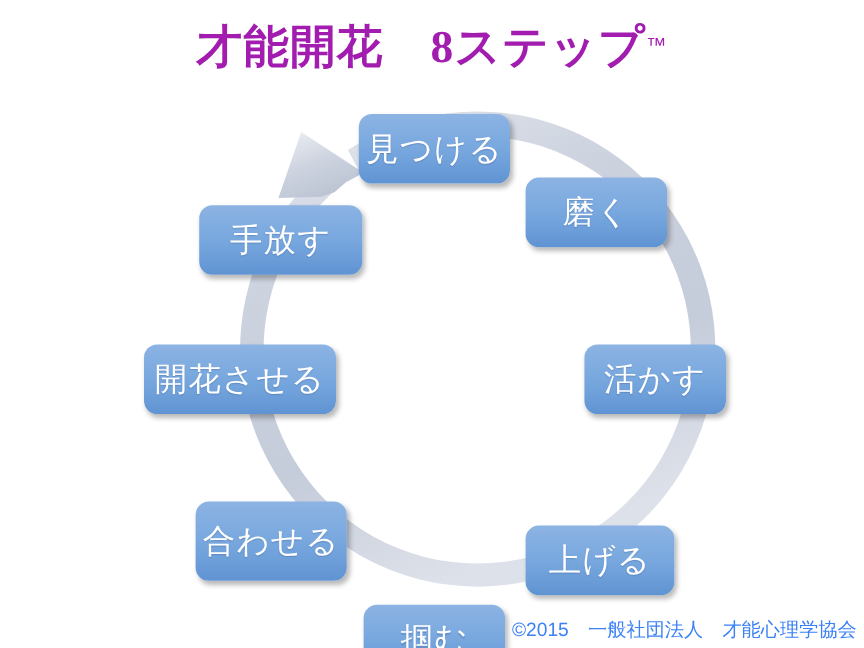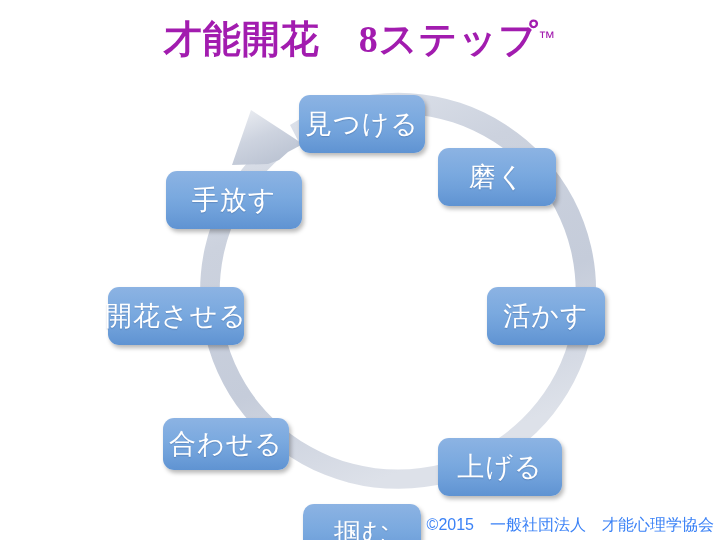--- a/index.html
+++ b/index.html
@@ -107,24 +107,24 @@
     </div>
   <div class="step-box" style="left:487px; top:287px; width:118px; height:58px;">
       <span>活かす</span>
     </div>
   <div class="step-box" style="left:438px; top:438px; width:124px; height:58px;">
       <span>上げる</span>
     </div>
   <div class="step-box" style="left:303px; top:477px; width:118px; height:58px;margin-top:27px;">
       <span>掴む</span>
     </div>
-  <div class="step-box" style="left:163px; top:418px; width:126px; height:52px;">
+  <div class="step-box" style="left:163px; top:418px; width:126px; height:66px;">
       <span>合わせる</span>
     </div>
-  <div class="step-box" style="left:108px; top:287px; width:136px; height:58px;">
+  <div class="step-box" style="left:120px; top:287px; width:160px; height:58px;">
       <span>開花させる</span>
     </div>
   <div class="step-box" style="left:166px; top:155px; width:136px; height:58px;margin-top:16px;">
       <span>手放す</span>
     </div>
 
   <div id="footer">©2015　一般社団法人　才能心理学協会</div>
 
 </div>
 

